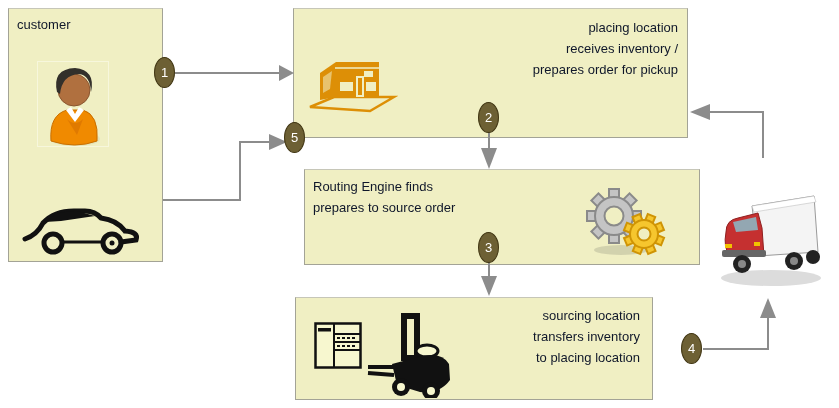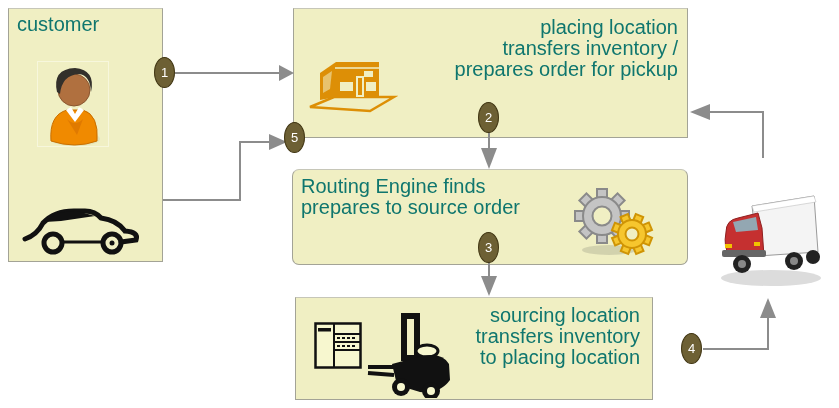--- a/index.html
+++ b/index.html
@@ -1,20 +1,20 @@
 <!DOCTYPE html>
 <html><head>
 <meta charset="utf-8">
 <style>
   html,body{margin:0;padding:0;background:#fff;}
   .canvas{position:relative;width:839px;height:408px;background:#fff;
           font-family:"Liberation Sans",sans-serif;overflow:hidden;}
   .box{position:absolute;background:#f0efc3;border:1px solid #a3a396;
        border-top-color:#c6c6b8;box-sizing:border-box;z-index:1;}
-  .txt{position:absolute;font-size:20px;line-height:21px;color:#0f766e;white-space:nowrap;}
+  .txt{position:absolute;font-size:13px;line-height:21px;color:#0f172a;white-space:nowrap;}
   .txt.right{text-align:right;}
   .icon{position:absolute;}
   .badge{position:absolute;width:21px;height:31px;border-radius:50%;
          background:#6d6034;border:1px solid #423714;color:#fff;font-size:13px;
          display:flex;align-items:center;justify-content:center;z-index:6;box-sizing:border-box;}
   .connectors{position:absolute;left:0;top:0;z-index:3;}
 </style>
 </head>
 <body>
 
@@ -39,38 +39,38 @@
       <path d="M46,45 L86,45" stroke="#111" stroke-width="3"></path>
       <circle cx="36" cy="46" r="9" fill="none" stroke="#111" stroke-width="5"></circle>
       <circle cx="95" cy="46" r="9" fill="none" stroke="#111" stroke-width="5"></circle>
       <circle cx="95" cy="46" r="2.5" fill="#111"></circle>
     </svg>
   </div>
 
   <div class="box" style="left:293px;top:8px;width:395px;height:130px;">
     <div class="txt right" style="right:9px;top:8px;">
       <div>placing location</div>
-      <div>transfers inventory /</div>
+      <div>receives inventory /</div>
       <div>prepares order for pickup</div>
     </div>
     <svg class="icon" style="left:12px;top:42px;" width="92" height="66" viewBox="0 0 92 66">
       <path d="M4,56 L28,46 L88,46 L64,60 Z" fill="none" stroke="#dd8f06" stroke-width="2.5"></path>
       <path d="M14,22 L30,11 L30,46 L14,49 Z" fill="#dd8f06"></path>
       <path d="M17,26 L26,20 L24,38 L17,42 Z" fill="#f0efc3" opacity="0.55"></path>
       <rect x="30" y="11" width="43" height="35" fill="#dd8f06"></rect>
       <path d="M29,17 L75,17" stroke="#f0efc3" stroke-width="1.5"></path>
       <rect x="34" y="31" width="13" height="9" fill="#f0efc3"></rect>
       <rect x="60" y="31" width="10" height="9" fill="#f0efc3"></rect>
       <rect x="50" y="25" width="8" height="21" fill="#f0efc3"></rect>
       <rect x="52" y="27" width="4" height="17" fill="#dd8f06"></rect>
       <rect x="58" y="20" width="9" height="6" fill="#f0efc3"></rect>
     </svg>
   </div>
 
-  <div class="box" style="left:292px;top:169px;width:396px;height:96px;border-radius:7px;">
+  <div class="box" style="left:304px;top:169px;width:396px;height:96px;">
     <div class="txt" style="left:8px;top:6px;">
       <div>Routing Engine finds</div>
       <div>prepares to source order</div>
     </div>
     <svg class="icon" style="left:276px;top:16px;" width="94" height="72" viewBox="0 0 94 72">
       <ellipse cx="40" cy="64" rx="27" ry="5" fill="#b9b99a" opacity="0.55"></ellipse>
       <g transform="translate(33,30)">
         <g fill="#c4c4c4" stroke="#8a8a8a" stroke-width="2">
           <rect x="-5" y="-27" width="10" height="12" transform="rotate(0)"></rect>
           <rect x="-5" y="-27" width="10" height="12" transform="rotate(45)"></rect>

